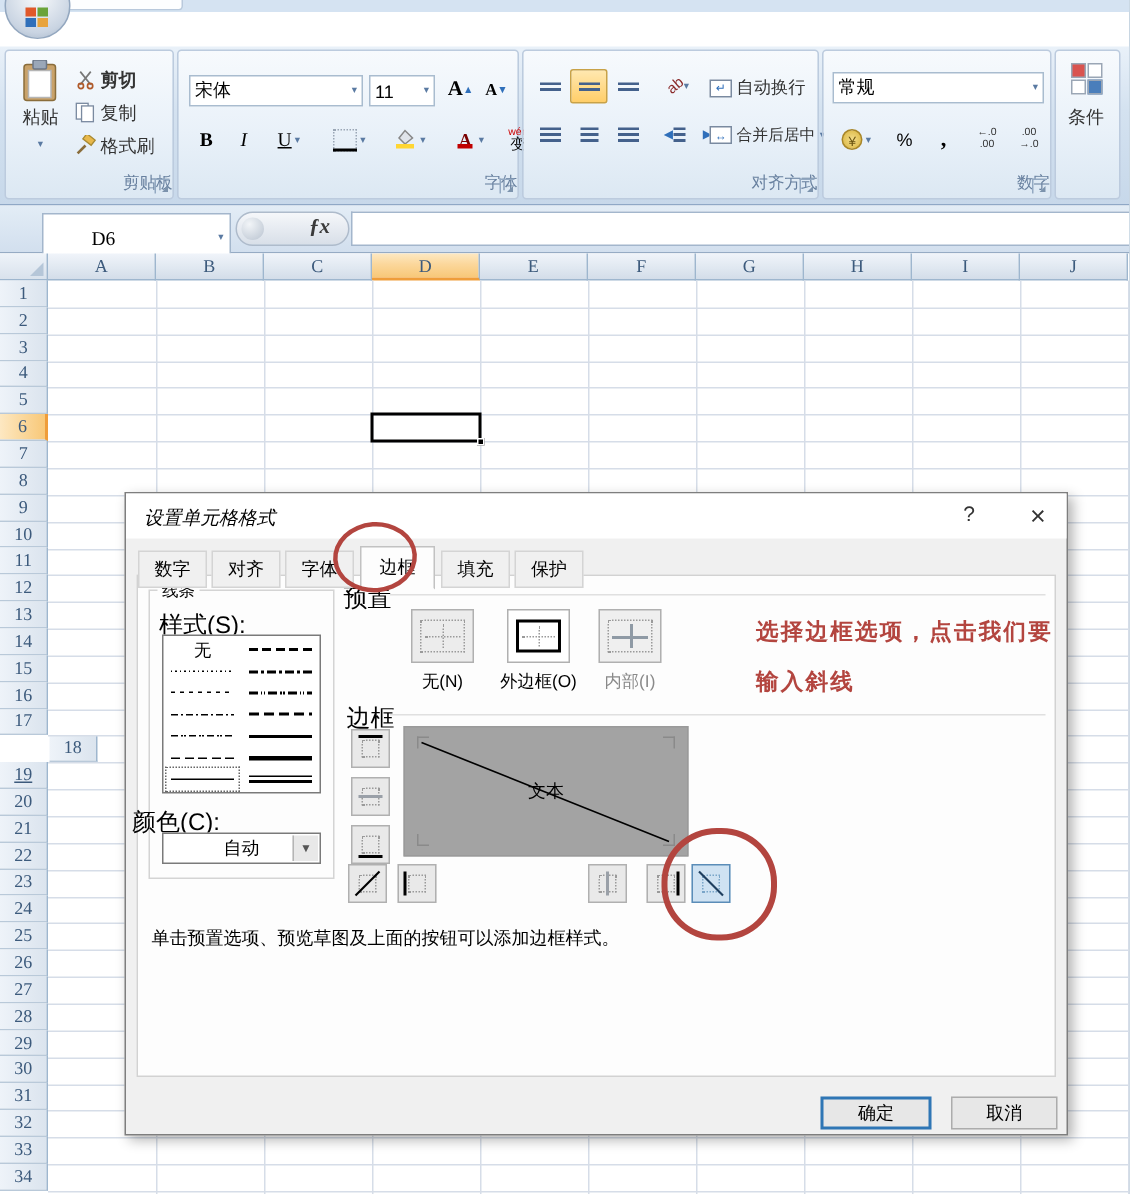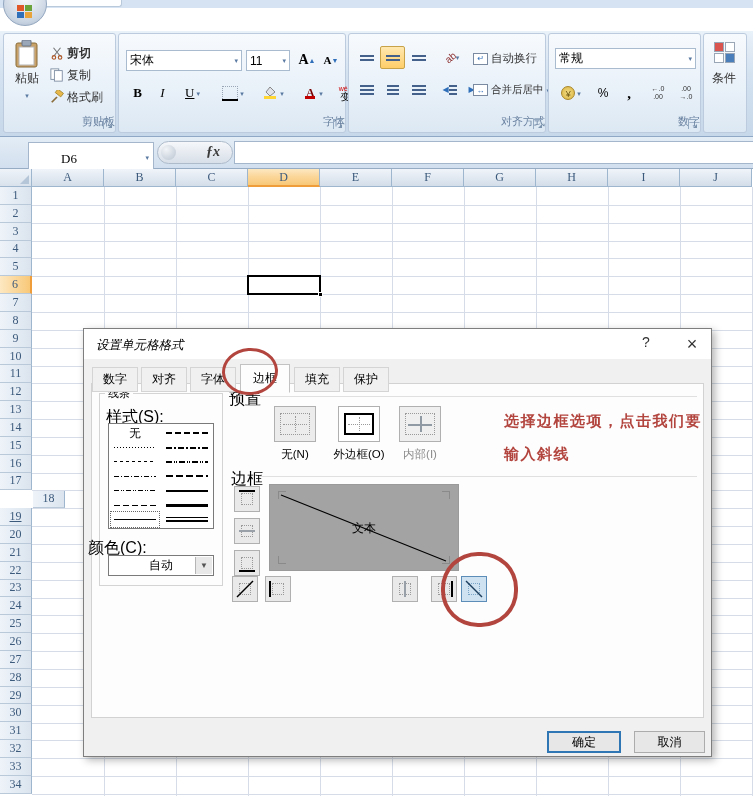--- a/index.html
+++ b/index.html
@@ -659,20 +659,21 @@
       <span class="bb-in"></span>
         <span class="ind-v" style="right:3px;"></span>
     </div>
     <div class="bb sel" style="left:377px;top:247px;">
       <span class="bb-in"></span>
       <svg width="24" height="24" viewBox="0 0 24 24">
           <line x1="4" y1="4" x2="20" y2="20" stroke="#1f3f5f" stroke-width="1.4"></line>
         </svg>
     </div>
 
+    <div class="help-text">单击预置选项、预览草图及上面的按钮可以添加边框样式。</div>
 
     <div class="dlg-btn default" style="left:463px;width:74px;">确定</div>
     <div class="dlg-btn" style="left:550px;width:71px;">取消</div>
   </div>
 
   <div class="red-ellipse re1" style="border-color: rgb(179, 69, 63);"></div>
   <div class="red-ellipse re2" style="border-color: rgb(179, 69, 63);"></div>
   <div class="note n1" style="color: rgb(179, 69, 63);">选择边框选项，点击我们要</div>
   <div class="note n2" style="color: rgb(179, 69, 63);">输入斜线</div>
 

